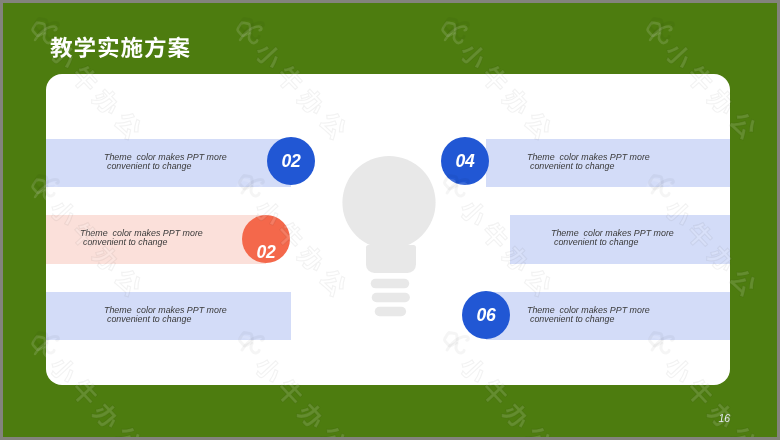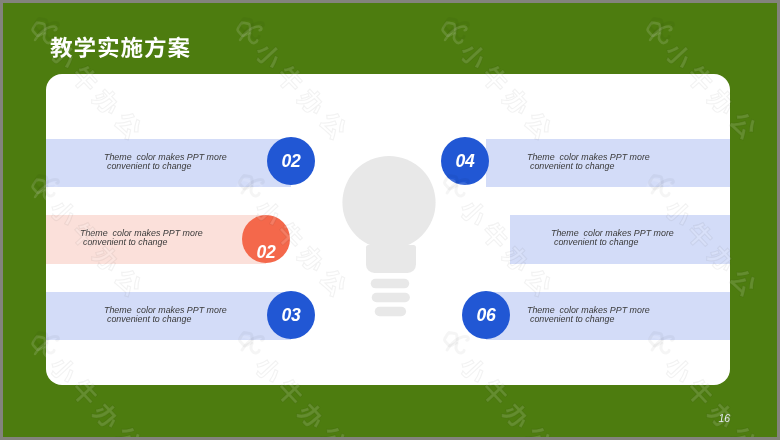--- a/index.html
+++ b/index.html
@@ -82,23 +82,20 @@
       <rect x="34.7" y="139.8" width="38.2" height="9.4" rx="4.7"></rect>
       <rect x="37.7" y="153.8" width="31.4" height="9.4" rx="4.7"></rect>
     </g>
   </svg>
   <div class="circ" style="left:264px;top:134px;">
       <span>02</span>
     </div>
   <div class="circ orange" style="left:239px;top:212px;">
       <span>02</span>
     </div>
-  <div class="circ" style="left:264px;top:288px;">
-      <span>03</span>
-    </div>
   <div class="circ" style="left:438px;top:134px;">
       <span>04</span>
     </div>
   <div class="circ" style="left:459px;top:288px;text-align:center;">
       <span>06</span>
     </div>
 
   <div id="pagenum">16</div>
   <div id="wm">
   <div class="wmcell" style="left: -181px; top: -148px;">

